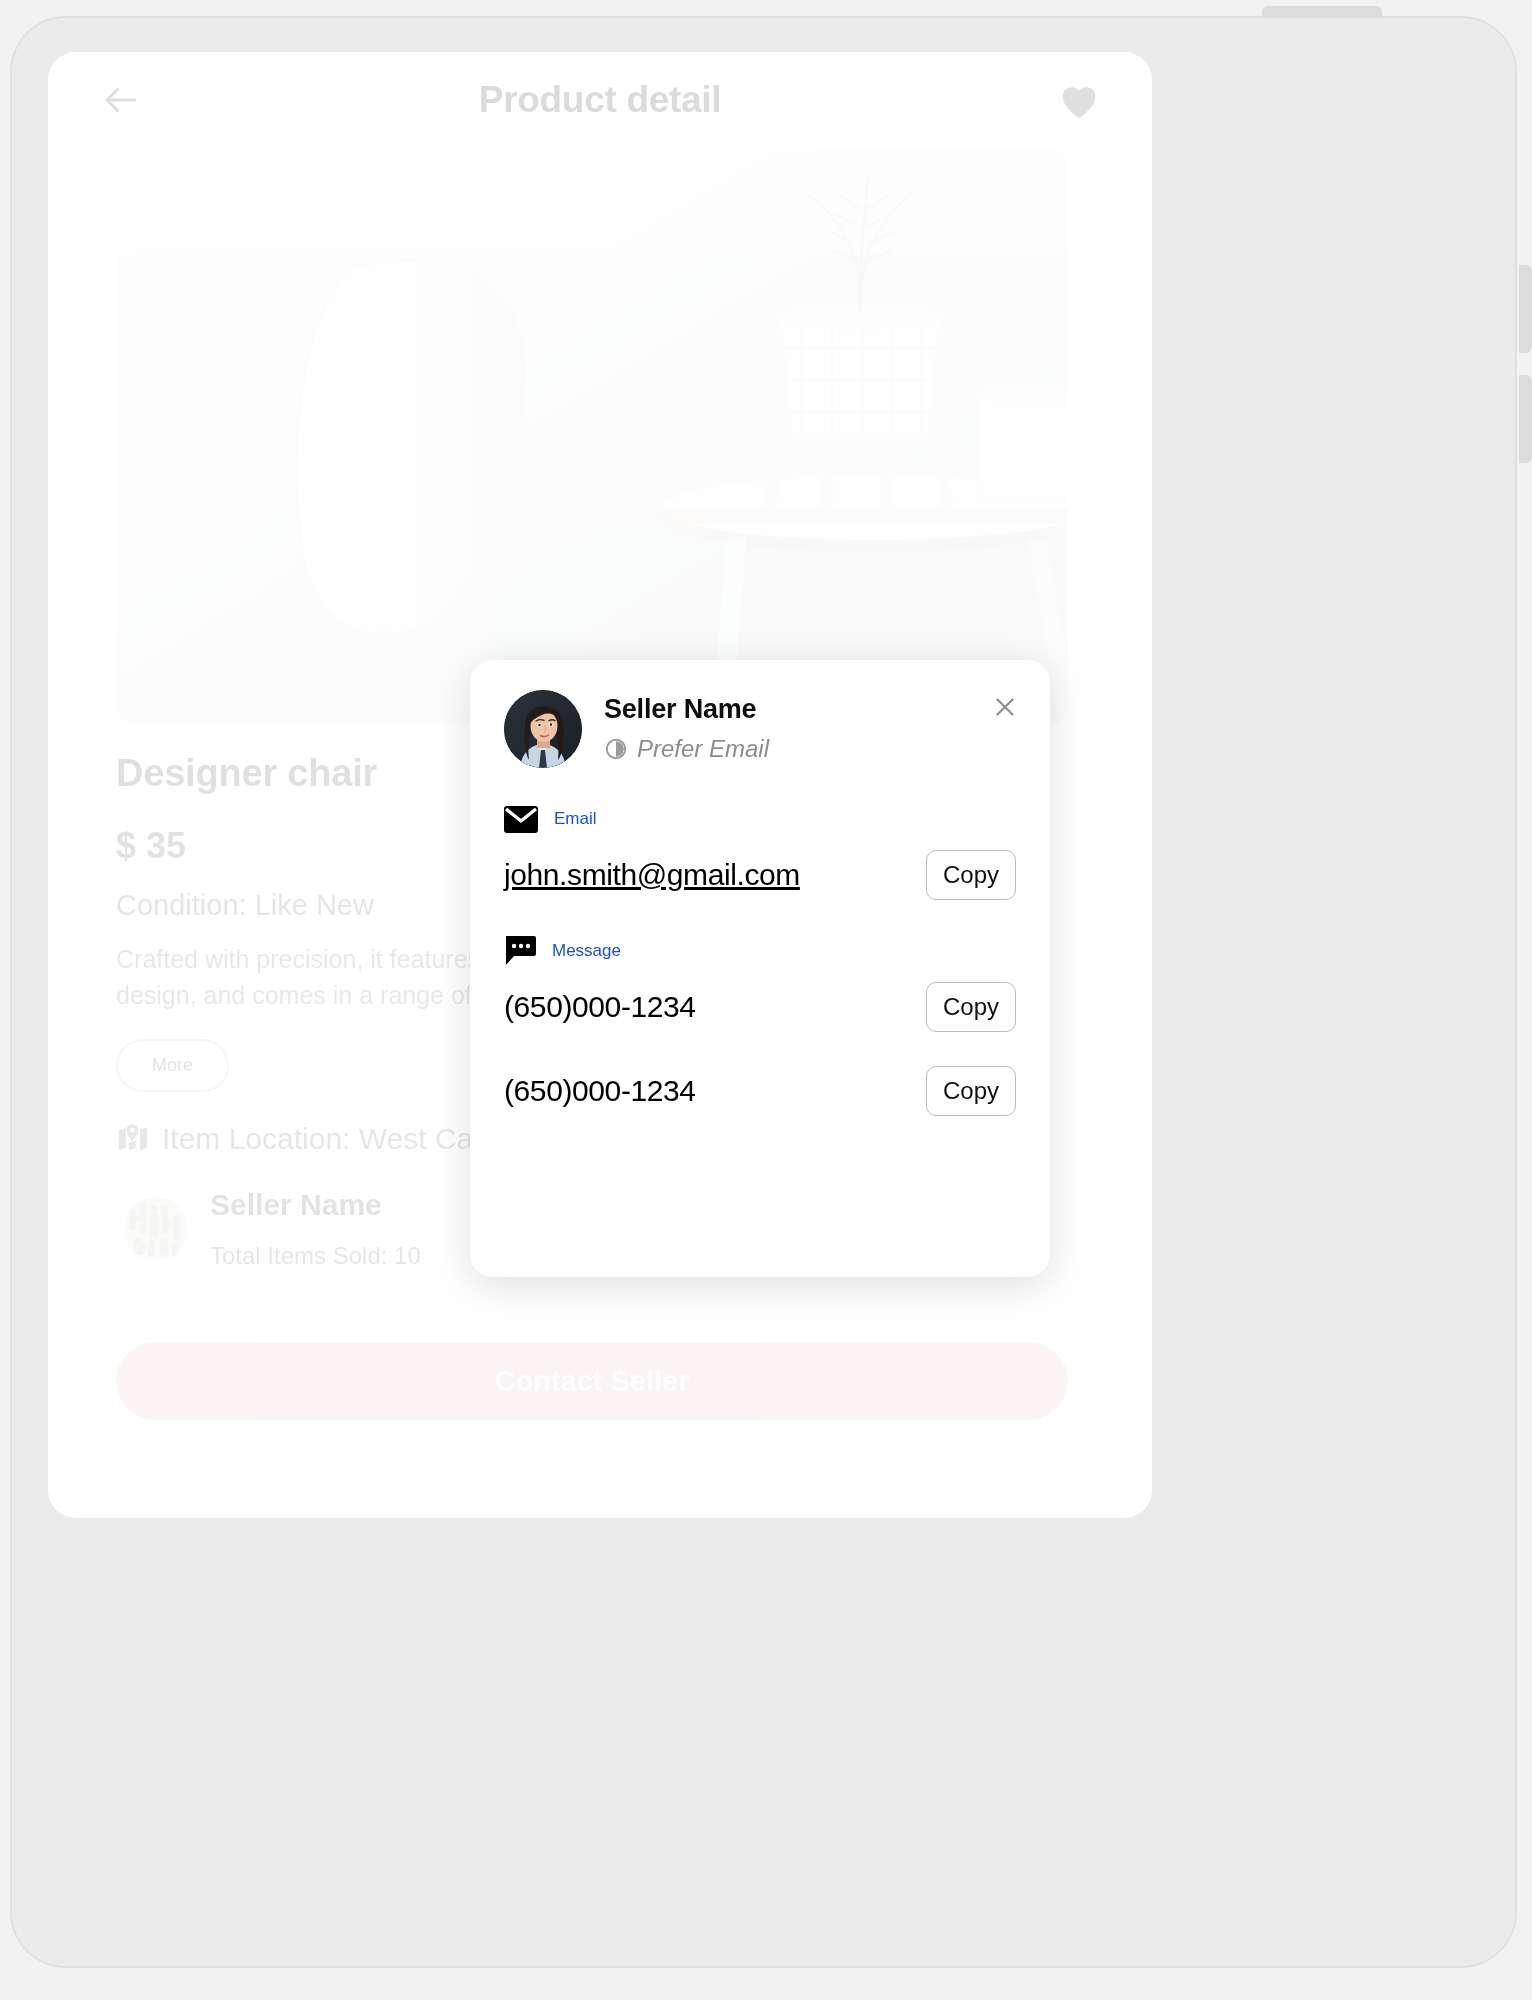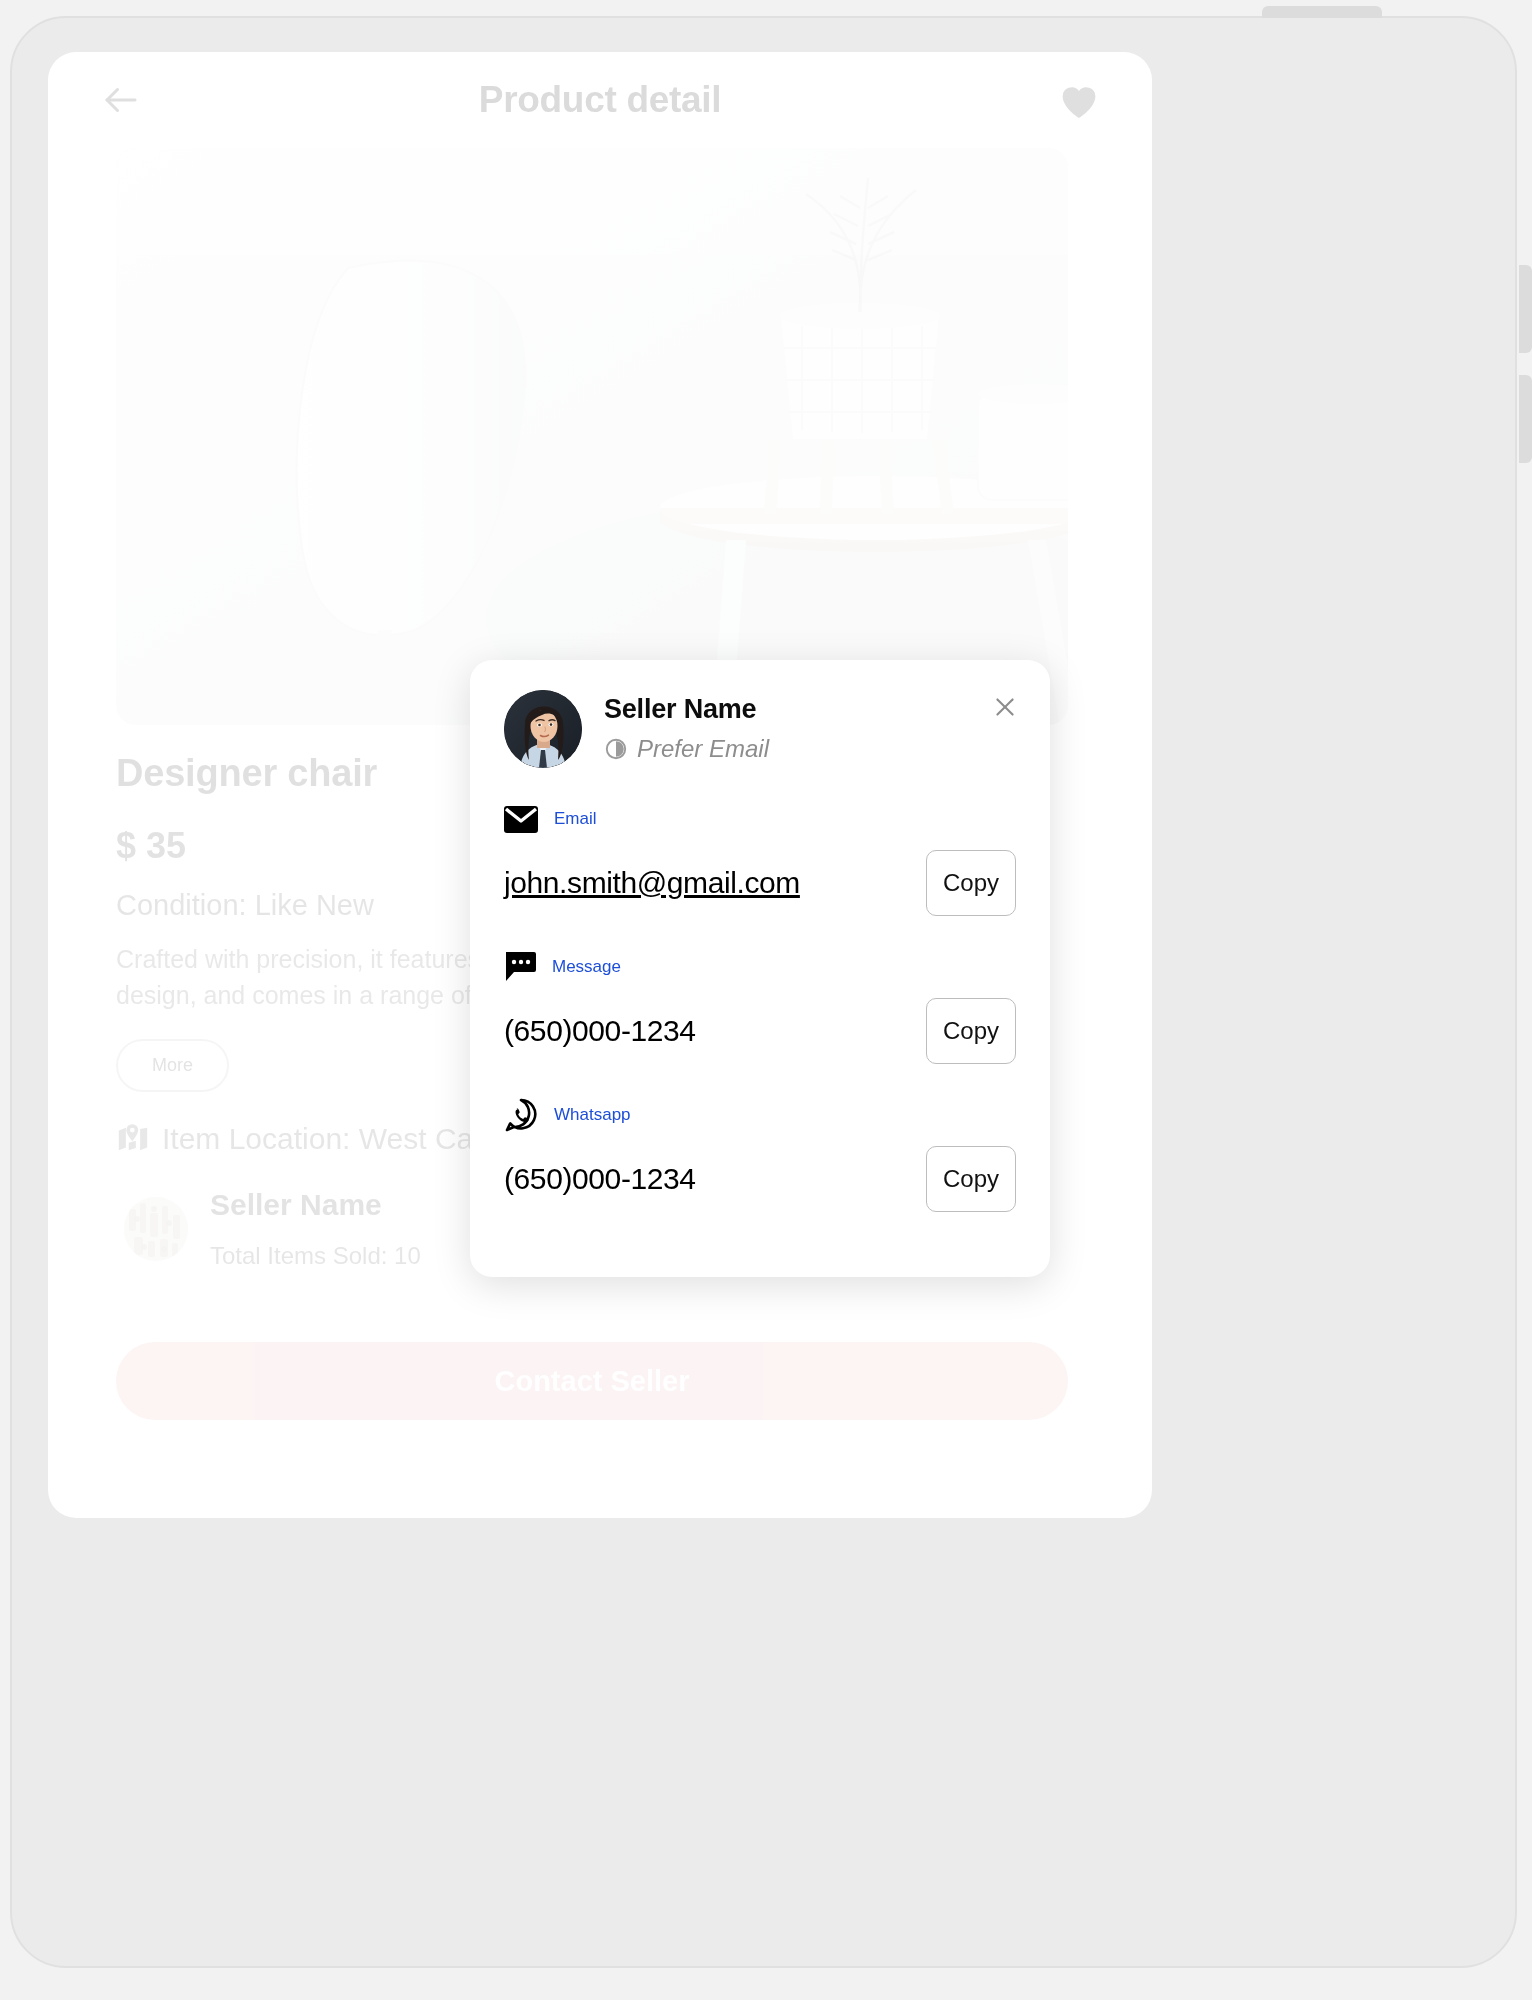--- a/index.html
+++ b/index.html
@@ -281,21 +281,21 @@
   .contact-value {
     font-size: 30px;
     color: #000;
     letter-spacing: -0.4px;
     white-space: nowrap;
   }
   .contact-value.link { text-decoration: underline; }
   .copy-button {
     flex: none;
     min-width: 74px;
-    height: 66px;
+    height: 50px;
     padding: 0 16px;
     border: 1.6px solid #bdbdbd;
     border-radius: 10px;
     background: #fff;
     font-size: 24px;
     color: #111;
     font-family: "Liberation Sans", sans-serif;
     display: flex;
     align-items: center;
     justify-content: center;
@@ -530,27 +530,20 @@
         </svg>
         <span class="contact-type">Message</span>
       </div>
       <div class="contact-value-row">
         <span class="contact-value">(650)000-1234</span>
         <button class="copy-button">Copy</button>
       </div>
     </div>
 
     <div class="contact-block">
-      <div class="contact-head">
-        <svg class="ic" width="34" height="34" viewBox="0 0 34 34">
-          <path d="M17 2 A14.2 14.2 0 1 1 6.2 25.4 L3 32 L9.9 29 A14.2 14.2 0 0 0 17 2 Z" fill="none" stroke="#000" stroke-width="2.6" stroke-linejoin="round"></path>
-          <path d="M12.6 10.6 c1.1 -0.4 1.7 0.2 2 0.9 l1 2.3 c0.2 0.5 0.1 0.9 -0.3 1.3 l-0.7 0.7 c-0.3 0.3 -0.4 0.6 -0.2 1 c0.9 1.9 2.3 3.2 4.2 4 c0.4 0.2 0.8 0.1 1 -0.2 l0.8 -0.9 c0.3 -0.4 0.7 -0.5 1.2 -0.3 l2.3 1.1 c0.7 0.3 1 0.9 0.8 1.6 c-0.4 1.6 -2 2.4 -3.6 2.1 c-4.6 -0.8 -8.6 -4.7 -9.5 -9.3 c-0.3 -1.6 0.4 -3.2 2 -3.3 z" fill="#000"></path>
-        </svg>
-        <span class="contact-type">Whatsapp</span>
-      </div>
       <div class="contact-value-row">
         <span class="contact-value">(650)000-1234</span>
         <button class="copy-button">Copy</button>
       </div>
     </div>
 
   </div>
 </div>
 
 </body></html>

